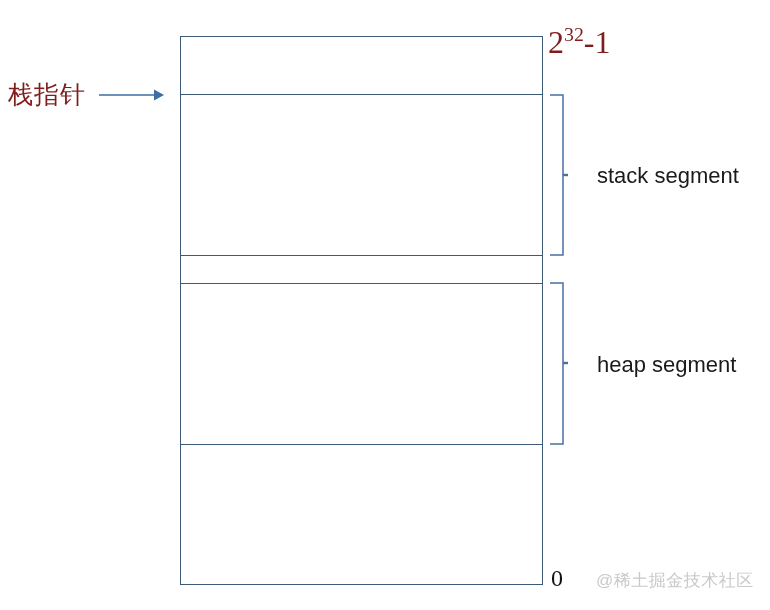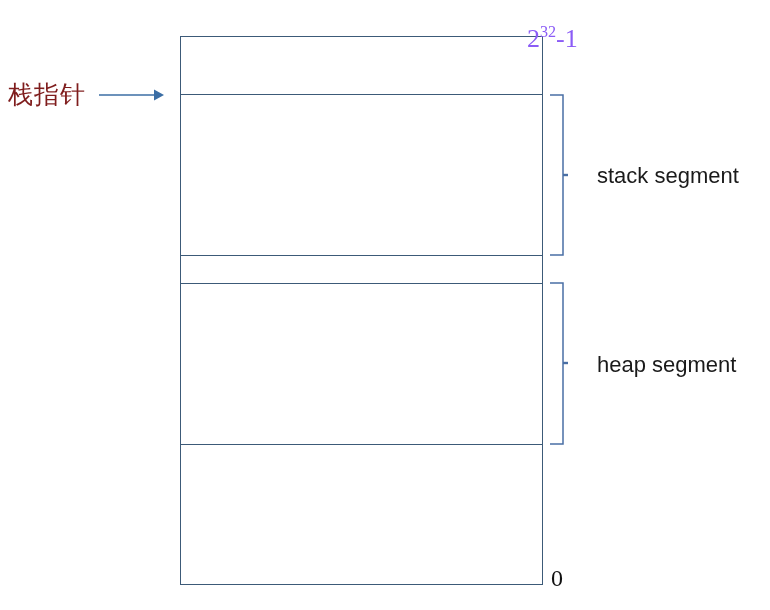--- a/index.html
+++ b/index.html
@@ -75,24 +75,24 @@
     left: 597px;
     font-size: 22px;
     color: #1a1a1a;
     white-space: nowrap;
   }
   .lbl-stack { top: 163px; }
   .lbl-heap  { top: 352px; }
 
   .addr-top {
     position: absolute;
-    left: 527px;
+    left: 548px;
     top: 24px;
-    font-size: 26px;
-    color: #8b5cf6;
+    font-size: 32px;
+    color: #7f1d1d;
     font-family: "Liberation Serif", serif;
     white-space: nowrap;
   }
   .addr-top sup {
     font-size: 0.62em;
     vertical-align: super;
     line-height: 0;
   }
   .addr-bottom {
     position: absolute;
@@ -144,14 +144,15 @@
   </svg>
 
   <div class="seg-label lbl-stack">stack segment</div>
 
   <div class="seg-label lbl-heap">heap segment</div>
 
   <div class="addr-top"><span>2</span><sup>32</sup><span>-1</span></div>
 
   <div class="addr-bottom">0</div>
 
+  <div class="watermark">@稀土掘金技术社区</div>
 
 </div>
 
 </body></html>

